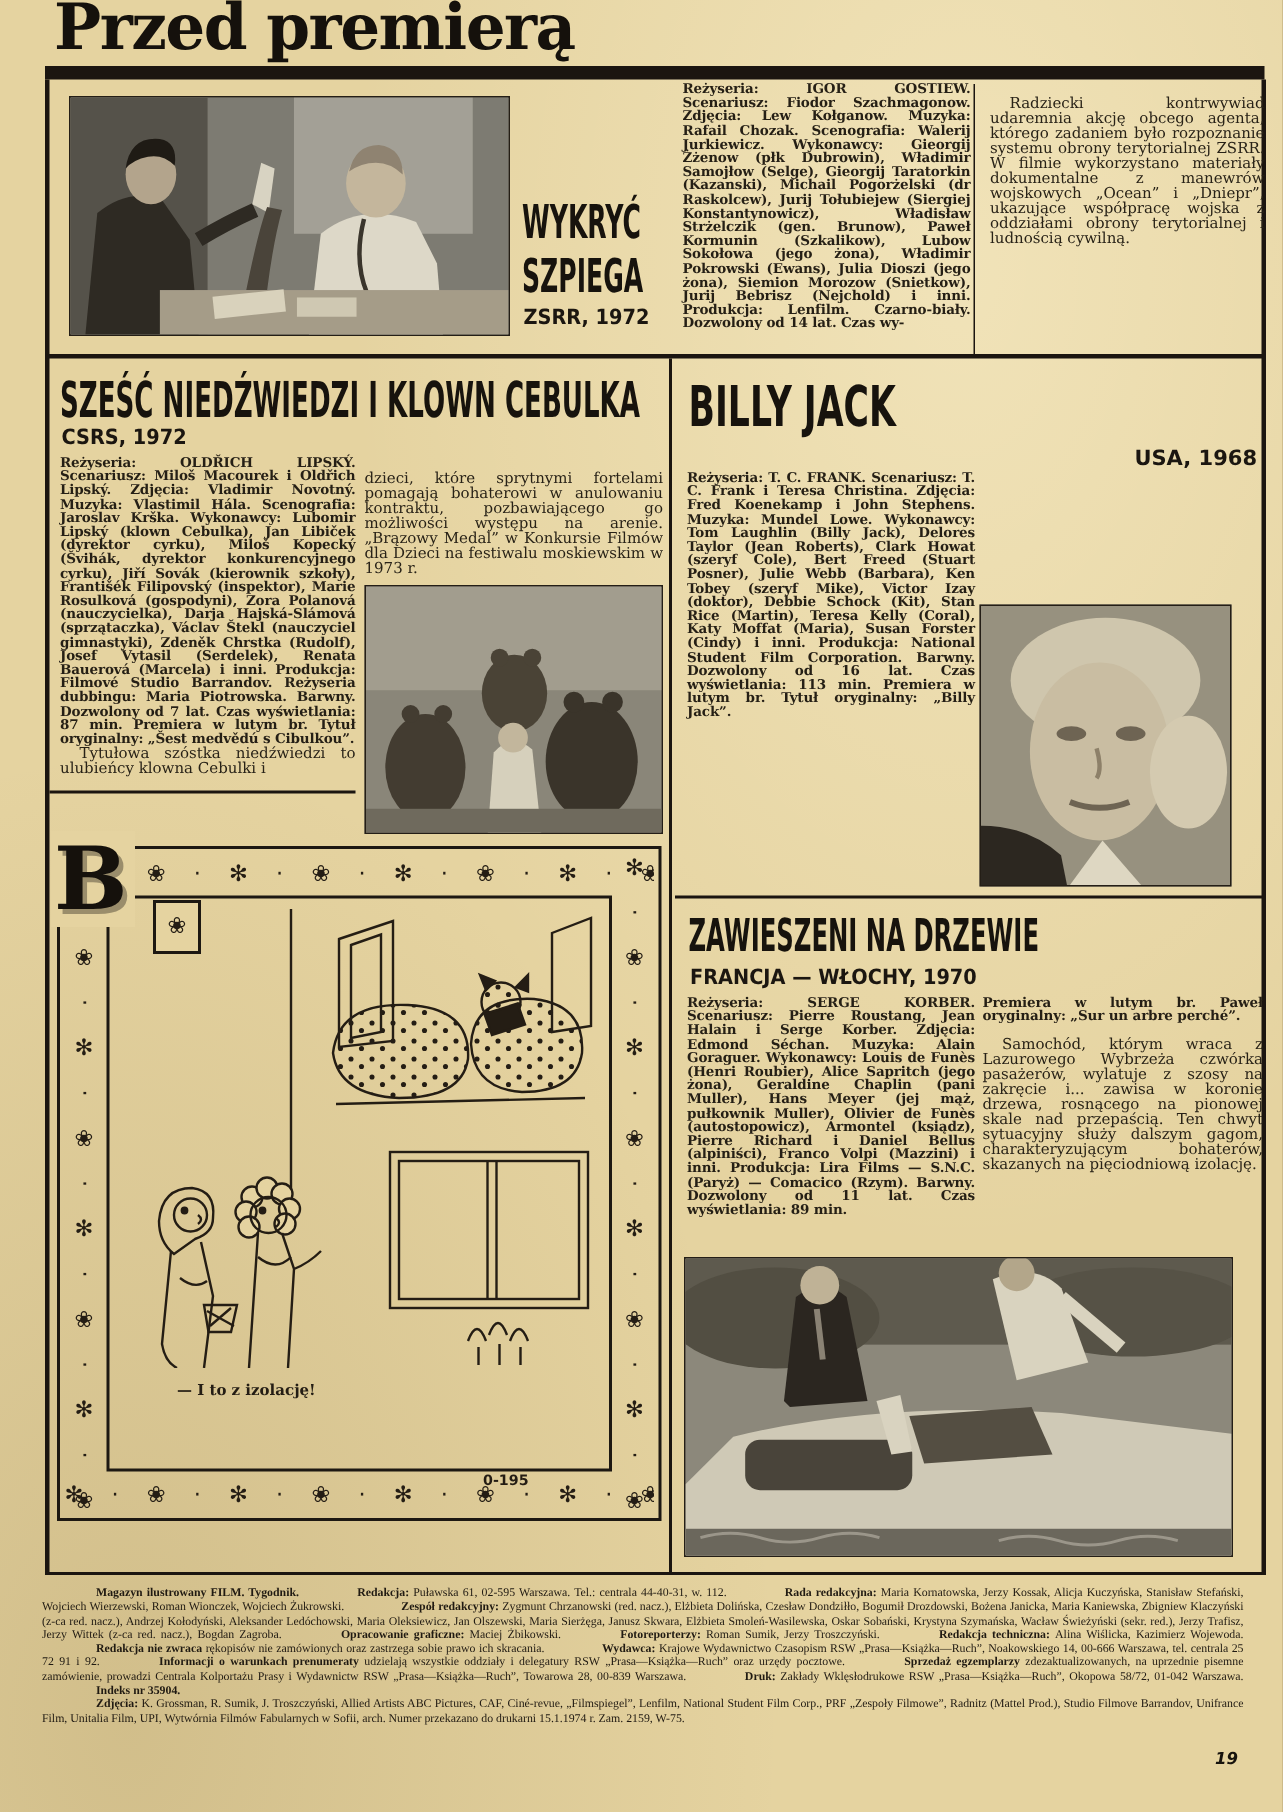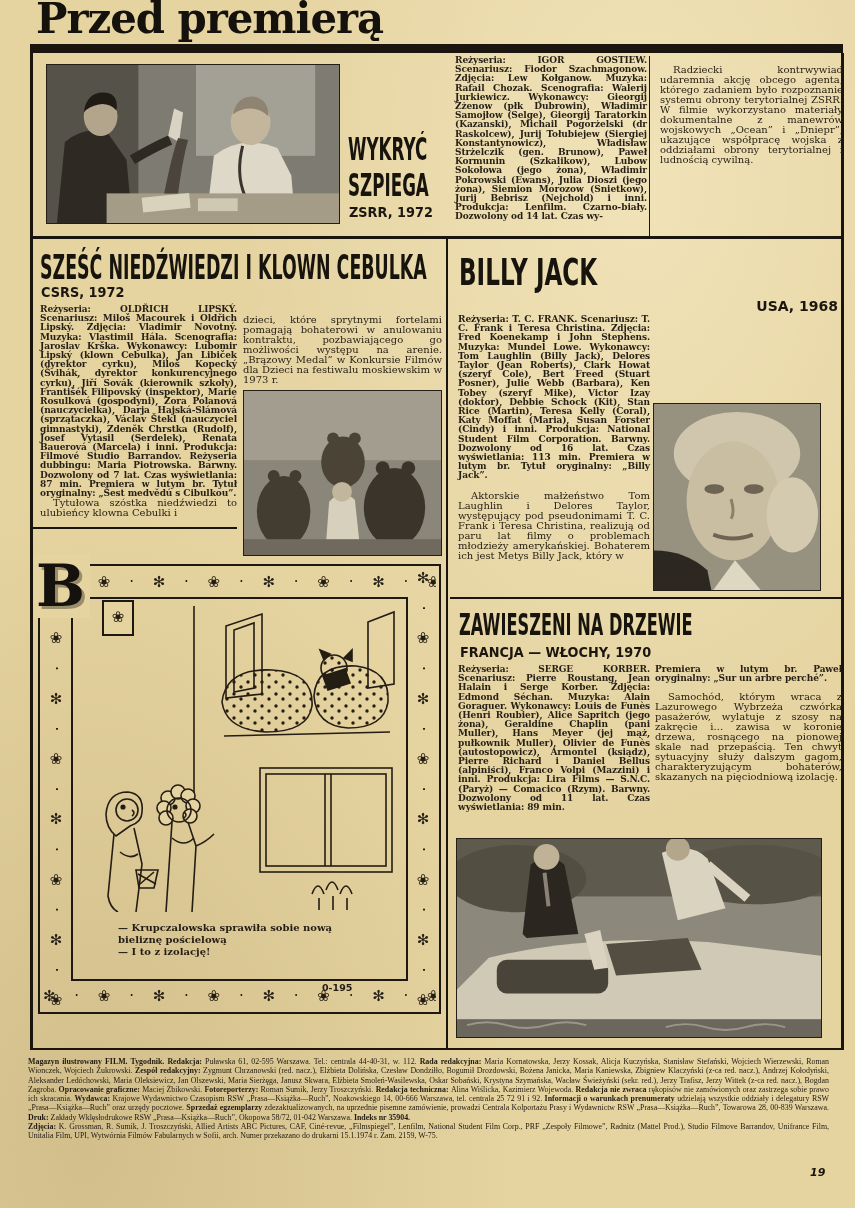--- a/index.html
+++ b/index.html
@@ -54,21 +54,21 @@
     position:absolute;left:62px;top:34px;width:28px;height:32px;border:2px solid #1d1812;
     background:#e5d3a0;text-align:center;font-size:15px;line-height:30px;color:#241d14;
   }
   .caption{position:absolute;left:78px;top:356px;width:240px;font-size:10px;line-height:12px;font-weight:bold;color:#241d14;}
   .cart-num{position:absolute;left:282px;top:400px;font-size:9.5px;font-weight:bold;font-family:"DejaVu Sans",sans-serif;color:#241d14;margin-top:16px;}
   .footer{
     position:absolute;left:28px;top:1057px;width:801px;
     font-family:"Liberation Serif",serif;font-size:7.9px;line-height:9.3px;
     text-align:justify;color:#201a12;
   }
-  .footer .b{font-weight:bold;}
+  .footer .b{font-weight:bold;margin-left:36px;}
   .pagenum{position:absolute;left:810px;top:1166px;font-family:"DejaVu Sans",sans-serif;font-weight:bold;font-style:italic;font-size:11px;color:#17130d;}
 </style>
 </head>
 <body>
 
 <div class="page">
 
   <div class="masthead">Przed premierą</div>
   <div class="rule" style="left:30px;top:44px;width:813px;height:9px;"></div>
 
@@ -187,31 +187,29 @@
         <circle cx="103" cy="204" r="12"></circle>
         <circle cx="99" cy="201" r="1.8" fill="#241d14"></circle>
         <path d="M108,206 q4,3 0,6"></path>
         <path d="M96,216 L90,306 M112,216 L120,240 Q130,236 138,228 M120,240 L116,306"></path>
         <path d="M96,232 q12,10 22,0"></path>
         <path d="M236,288 q6,-16 12,0 M250,284 q6,-16 12,0 M264,288 q6,-16 12,0 M243,292 v12 M257,290 v14 M271,292 v12"></path>
       </g>
     </svg>
 
     <div class="caption">
-      <div>— Krupczalowska sprawiła sobie nową bieliznę pościelową</div>
       <div>— I to z izolację!</div>
     </div>
     <div class="cart-num">0-195</div>
   </div>
 
   <div class="h-cond" style="left:459px;top:250px;font-size:34px;transform:scale(.68,1.1);">BILLY JACK</div>
   <div class="country" style="left:645px;top:298px;width:193px;text-align:right;transform:scale(1,1);">USA, 1968</div>
   <div class="abs" style="left:458px;top:315px;width:192px;">
     <div class="credits flow" style="position:static;">Reżyseria: T. C. FRANK. Scenariusz: T. C. Frank i Teresa Christina. Zdjęcia: Fred Koenekamp i John Stephens. Muzyka: Mundel Lowe. Wykonawcy: Tom Laughlin (Billy Jack), Delores Taylor (Jean Roberts), Clark Howat (szeryf Cole), Bert Freed (Stuart Posner), Julie Webb (Barbara), Ken Tobey (szeryf Mike), Victor Izay (doktor), Debbie Schock (Kit), Stan Rice (Martin), Teresa Kelly (Coral), Katy Moffat (Maria), Susan Forster (Cindy) i inni. Produkcja: National Student Film Corporation. Barwny. Dozwolony od 16 lat. Czas wyświetlania: 113 min. Premiera w lutym br. Tytuł oryginalny: „Billy Jack”.</div>
-    <div class="desc flow ind" style="position:static;margin-top:10px;">Aktorskie małżeństwo Tom Laughlin i Delores Taylor, występujący pod pseudonimami T. C. Frank i Teresa Christina, realizują od paru lat filmy o problemach młodzieży amerykańskiej. Bohaterem ich jest Metys Billy Jack, który w</div>
   </div>
 
   <div class="photo" style="left:653px;top:403px;width:168px;height:188px;">
     <svg viewBox="0 0 168 188" preserveAspectRatio="none">
       <rect width="168" height="188" fill="#97917f"></rect>
       <ellipse cx="84" cy="50" rx="64" ry="42" fill="#cfc6ad"></ellipse>
       <ellipse cx="80" cy="98" rx="47" ry="60" fill="#c9bda2"></ellipse>
       <ellipse cx="61" cy="86" rx="10" ry="5" fill="#6e6453"></ellipse>
       <ellipse cx="101" cy="86" rx="10" ry="5" fill="#6e6453"></ellipse>
       <path d="M78,96 q4,14 0,20" stroke="#8d8069" stroke-width="3" fill="none"></path>

